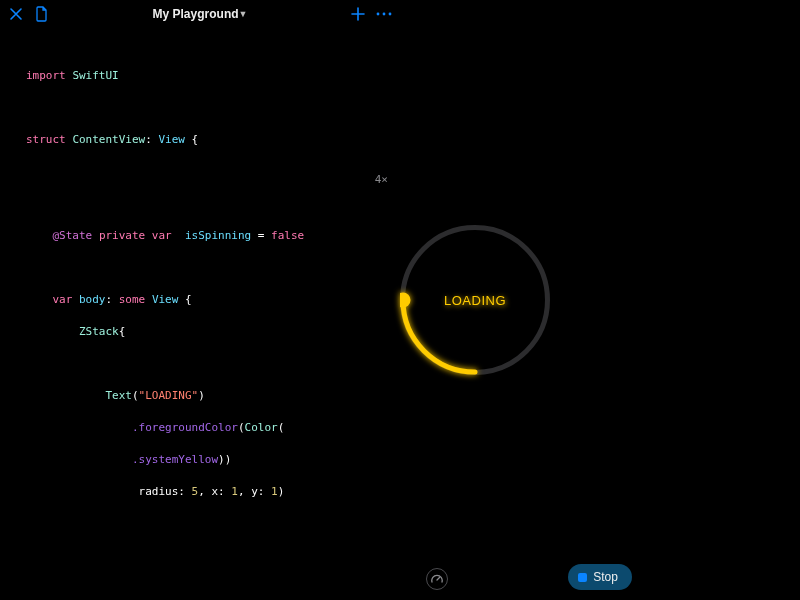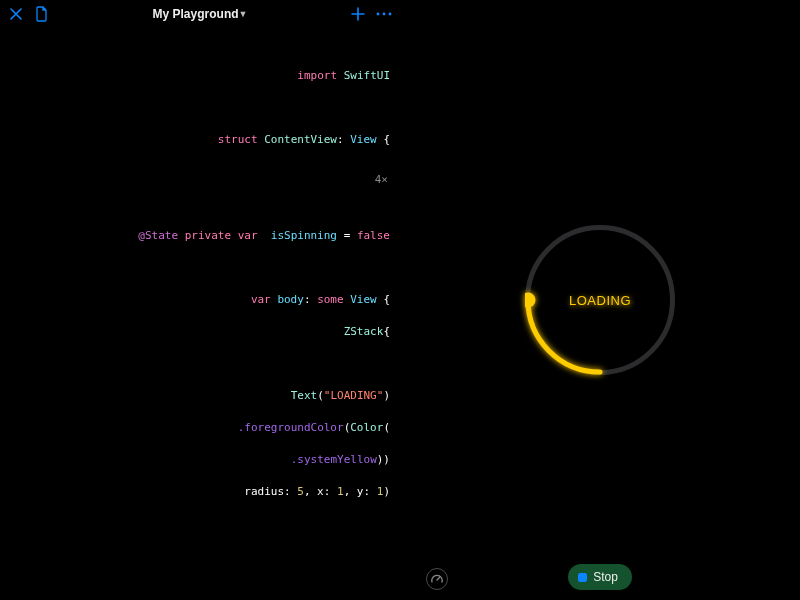--- a/index.html
+++ b/index.html
@@ -39,21 +39,21 @@
     .code-area {
       flex: 1;
       padding: 8px 10px 10px 26px;
       font-family: "SF Mono", Menlo, Consolas, monospace;
       font-size: 11px;
       line-height: 16px;
       white-space: pre;
       overflow: hidden;
       position: relative;
     }
-    .code-area .line { white-space: pre-wrap; text-align: right; }
+    .code-area .line { white-space: pre-wrap; }
     .exec-counter {
       position: absolute;
       right: 12px;
       top: 144px;
       color: #8a8a8e;
       font-size: 11px;
       font-family: inherit;
     }
     
     .kw-pink   { color: #ff7ab2; }   
@@ -66,21 +66,21 @@
     .num       { color: #d9c97c; }   
     .id        { color: #6bdfff; }   
     .arg       { color: #ffffff; }   
     .plain     { color: #ffffff; }
 
     
     .preview-pane {
       width: 400px; height: 600px;
       background: #000;
       position: relative;
-      display: flex; align-items: center; justify-content: center;
+      display: flex; align-items: center; justify-content: flex-start;
     }
     .loader-wrap {
       position: relative;
       width: 150px; height: 150px;
       display: flex; align-items: center; justify-content: center;
     }
     .ring-bg {
       position: absolute; inset: 0;
       border: 5px solid #2c2c2e;
       border-radius: 50%;
@@ -102,21 +102,21 @@
       display: flex; align-items: center; justify-content: center;
     }
     .gauge-btn {
       position: absolute; left: 26px; bottom: 0;
       width: 22px; height: 22px;
       border: 1.5px solid #4a4a4e; border-radius: 50%;
       display: flex; align-items: center; justify-content: center;
       cursor: pointer;
     }
     .stop-btn {
-      background: #14532d;
+      background: #0c4a6e;
       border-radius: 13px;
       height: 26px;
       padding: 0 14px 0 10px;
       display: flex; align-items: center; gap: 6px;
       font-size: 12px; color: #eee;
       cursor: pointer;
     }
     .stop-square { width: 9px; height: 9px; background: #0a84ff; border-radius: 2px; }
   </style>
 </head>

